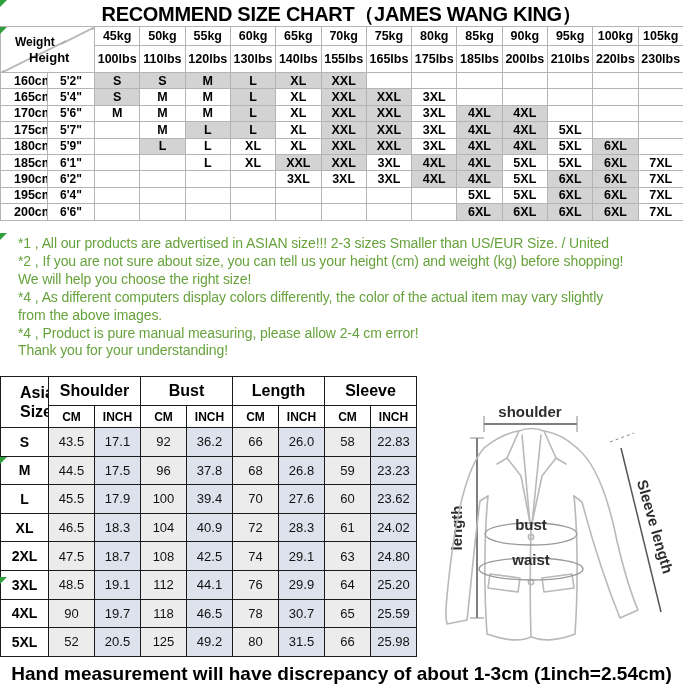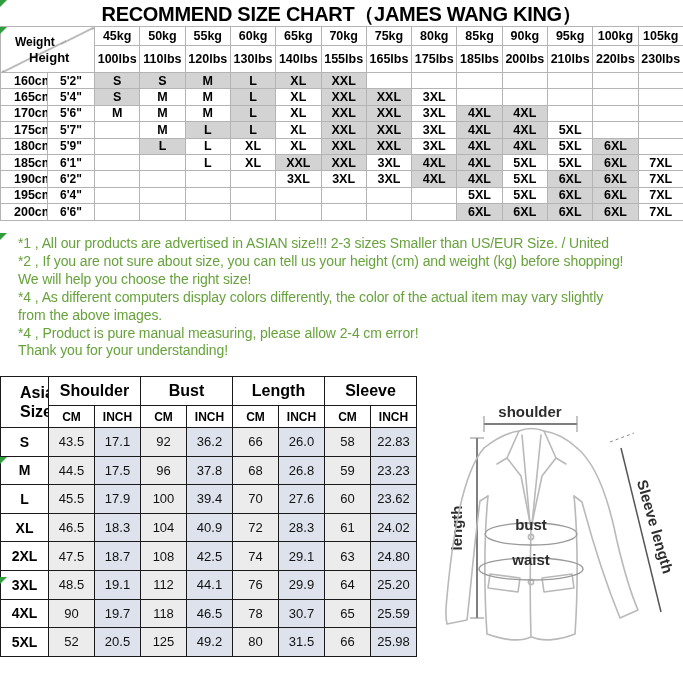--- a/index.html
+++ b/index.html
@@ -459,19 +459,20 @@
       <circle class="outline" cx="107" cy="151" r="2.6"></circle>
       <circle class="outline" cx="107" cy="196" r="2.6"></circle>
     </g>
 
     <ellipse class="girth" cx="107" cy="148" rx="46" ry="11"></ellipse>
     <ellipse class="girth" cx="107" cy="183" rx="52" ry="11"></ellipse>
     <text x="107" y="144" text-anchor="middle">bust</text>
     <text x="107" y="179" text-anchor="middle">waist</text>
   </svg>
 
+  <div class="footer">Hand measurement will have discrepancy of about 1-3cm (1inch=2.54cm)</div>
 
   <div class="flag" style="top:0;left:0;"></div>
   <div class="flag" style="top:27px;left:0;"></div>
   <div class="flag" style="top:233px;left:0;"></div>
   <div class="flag" style="top:457px;left:0;"></div>
   <div class="flag" style="top:577px;left:0;"></div>
 </div>
 
 </body></html>

